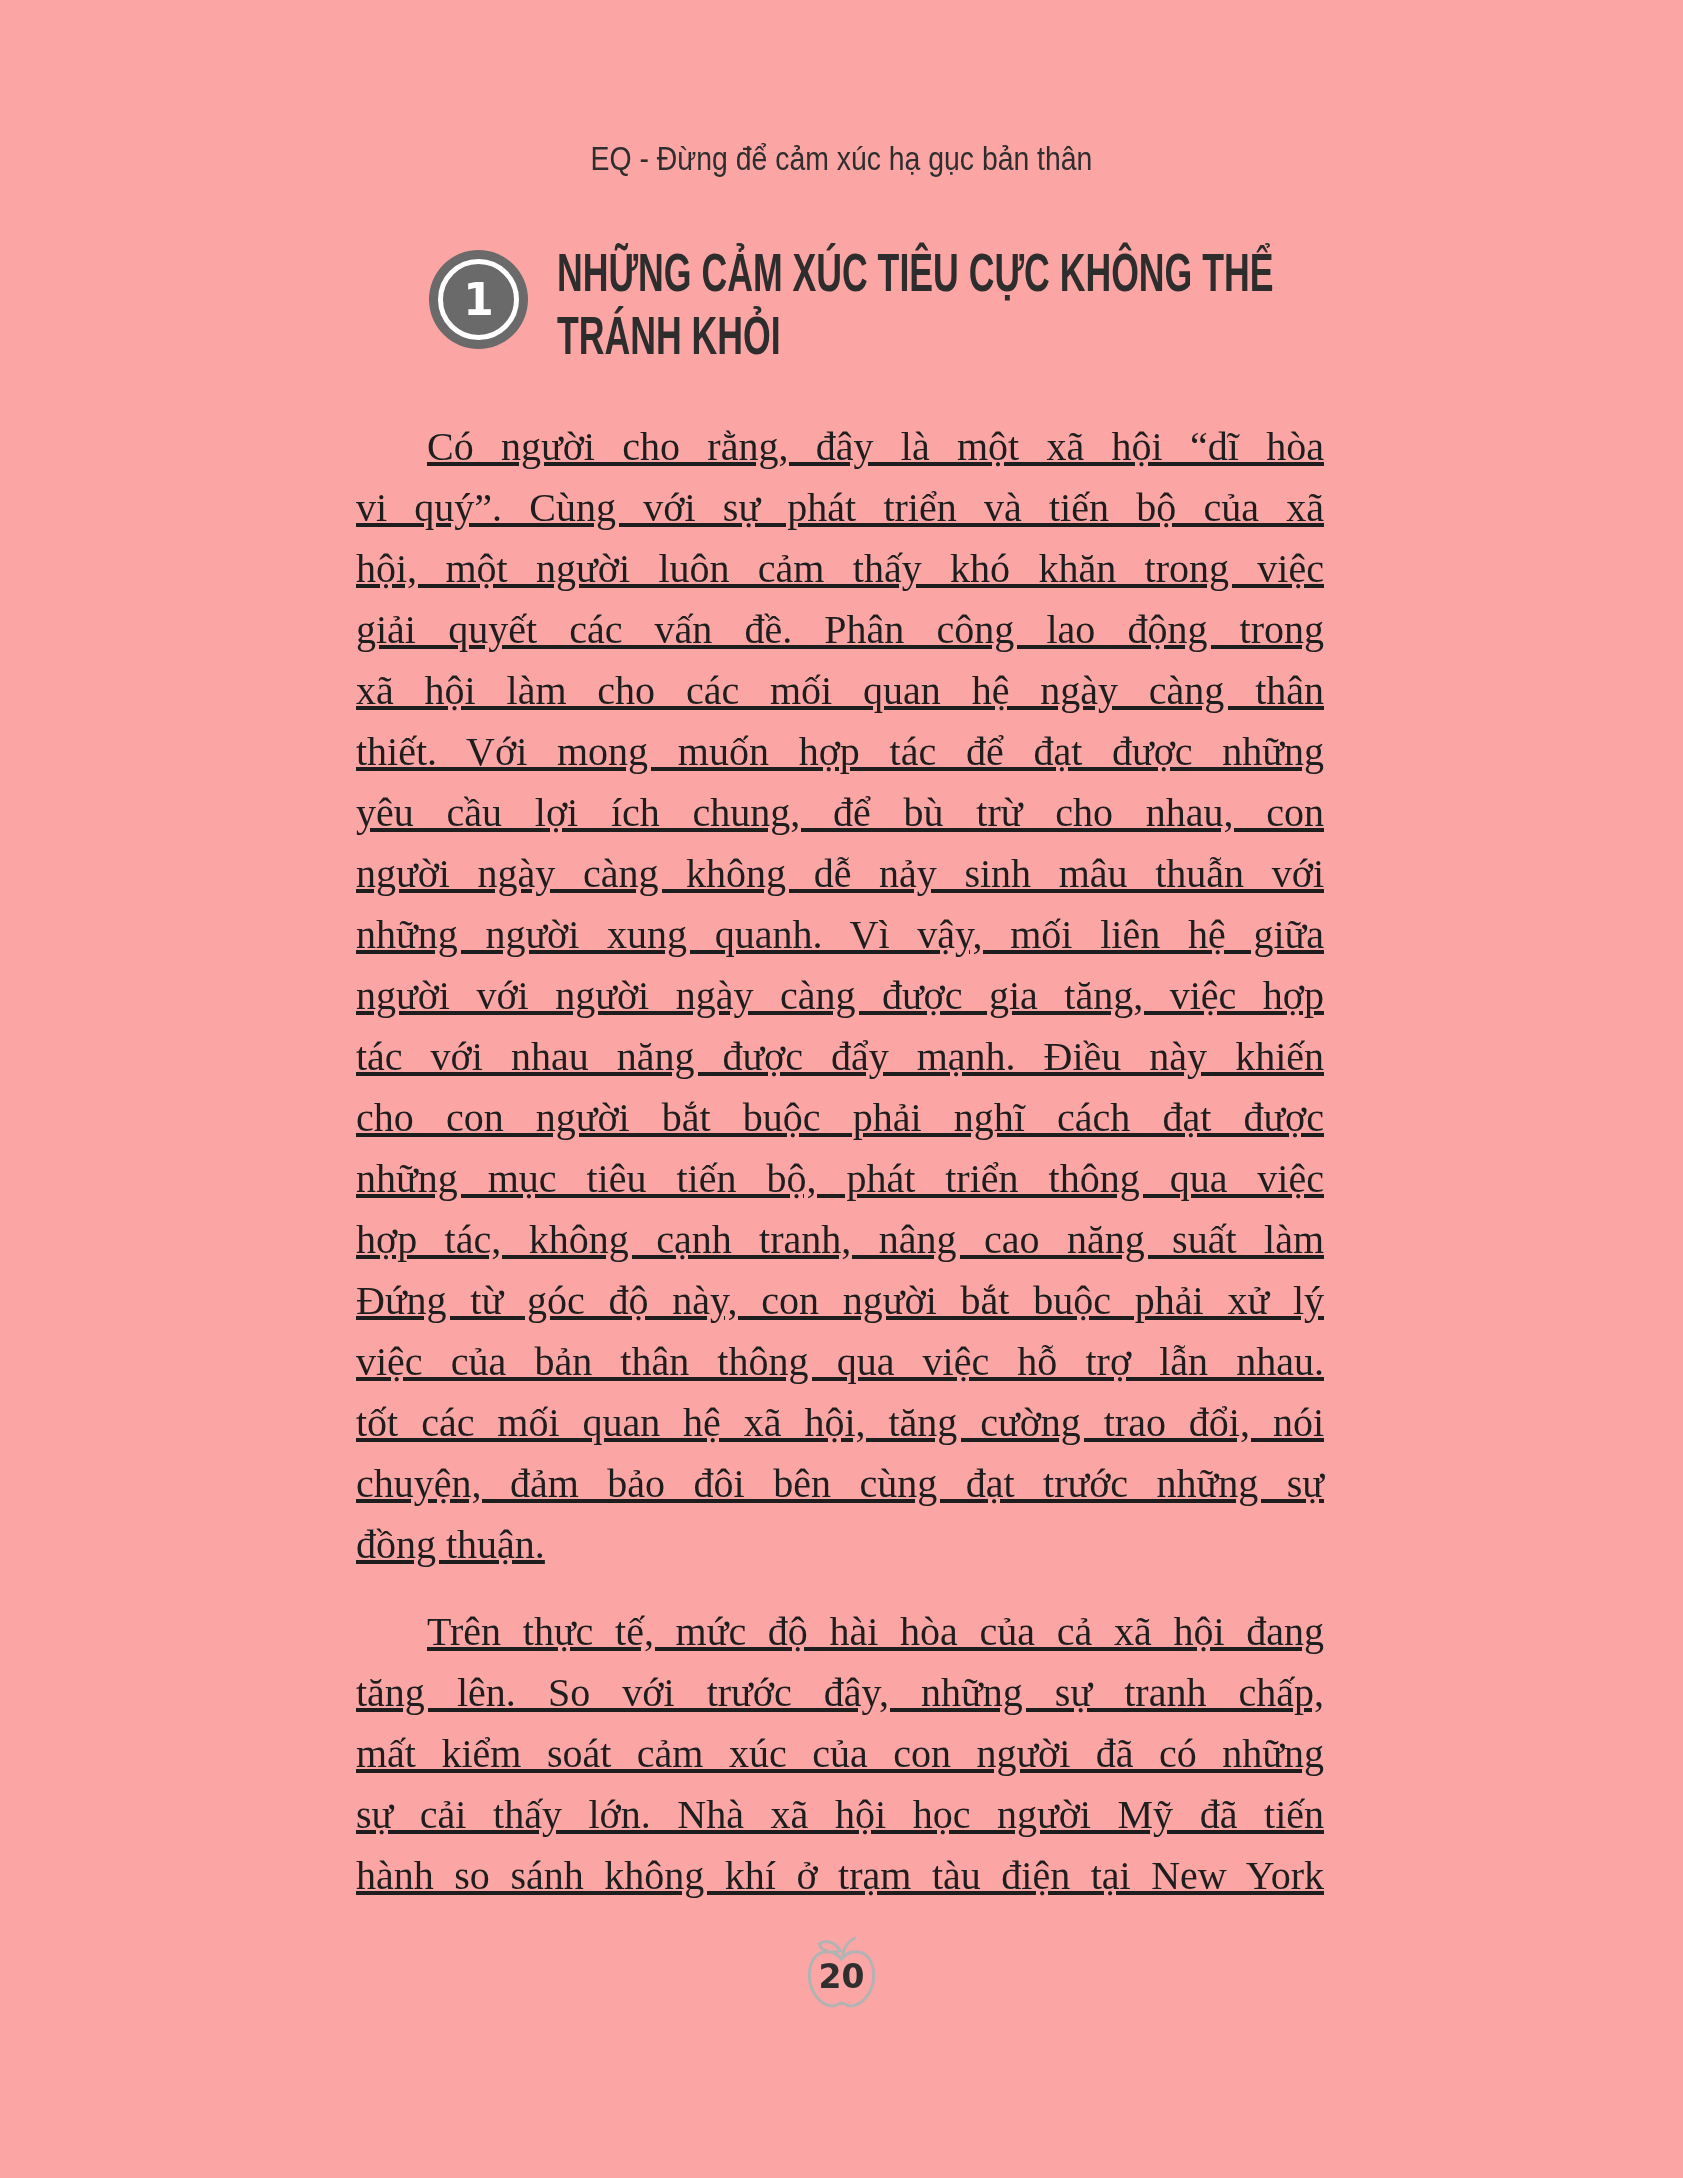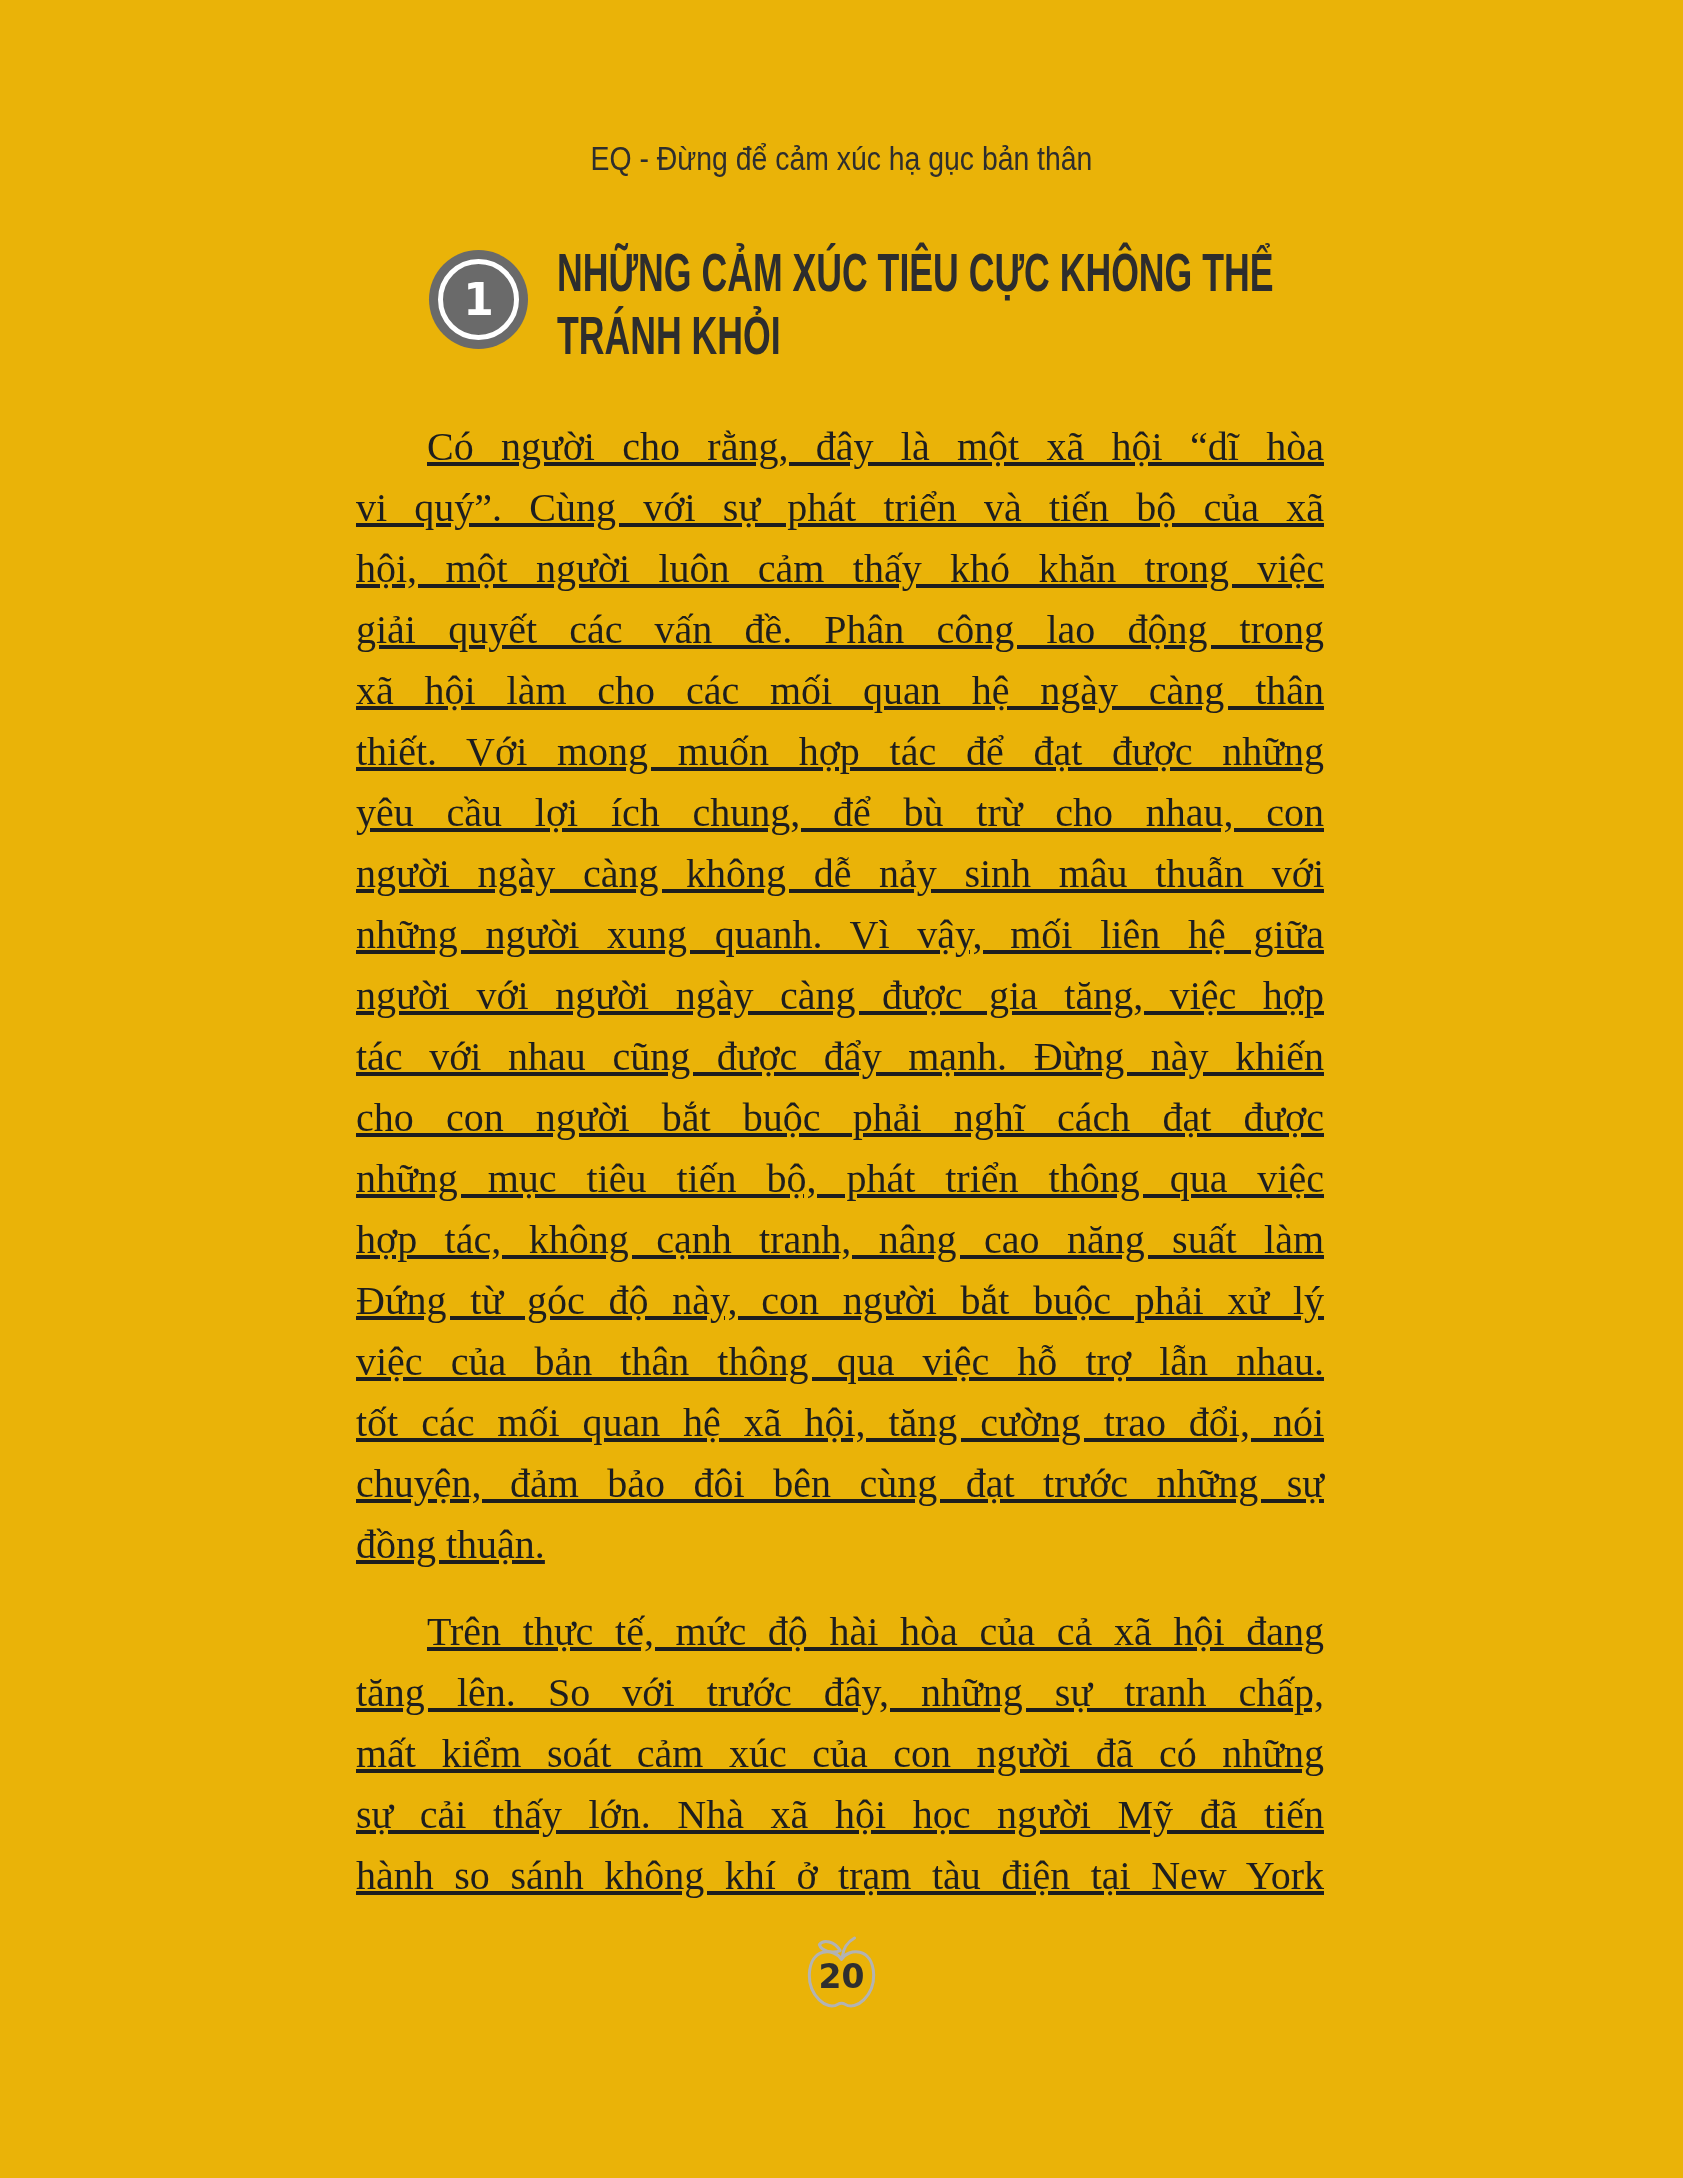--- a/index.html
+++ b/index.html
@@ -1,19 +1,19 @@
 <!DOCTYPE html>
 <html><head>
 <meta charset="utf-8">
 <style>
   html,body{margin:0;padding:0;background:#e8e8e8;}
   .book-page{
     position:relative;
     width:1683px;height:2178px;
-    background:#eab308;
+    background:#fca5a5;
     margin:0 auto;
     overflow:hidden;
     font-family:"Liberation Serif", serif;
   }
   
   .running-header{
     position:absolute;top:140px;left:0;width:100%;
     text-align:center;
     font-family:"Liberation Sans", sans-serif;
     font-size:33px;font-weight:400;
@@ -97,21 +97,21 @@
       <div class="text-line indent">Có người cho rằng, đây là một xã hội “dĩ hòa</div>
       <div class="text-line">vi quý”. Cùng với sự phát triển và tiến bộ của xã</div>
       <div class="text-line">hội, một người luôn cảm thấy khó khăn trong việc</div>
       <div class="text-line">giải quyết các vấn đề. Phân công lao động trong</div>
       <div class="text-line">xã hội làm cho các mối quan hệ ngày càng thân</div>
       <div class="text-line">thiết. Với mong muốn hợp tác để đạt được những</div>
       <div class="text-line">yêu cầu lợi ích chung, để bù trừ cho nhau, con</div>
       <div class="text-line">người ngày càng không dễ nảy sinh mâu thuẫn với</div>
       <div class="text-line">những người xung quanh. Vì vậy, mối liên hệ giữa</div>
       <div class="text-line">người với người ngày càng được gia tăng, việc hợp</div>
-      <div class="text-line">tác với nhau cũng được đẩy mạnh. Đừng này khiến</div>
+      <div class="text-line">tác với nhau năng được đẩy mạnh. Điều này khiến</div>
       <div class="text-line">cho con người bắt buộc phải nghĩ cách đạt được</div>
       <div class="text-line">những mục tiêu tiến bộ, phát triển thông qua việc</div>
       <div class="text-line">hợp tác, không cạnh tranh, nâng cao năng suất làm</div>
       <div class="text-line">Đứng từ góc độ này, con người bắt buộc phải xử lý</div>
       <div class="text-line">việc của bản thân thông qua việc hỗ trợ lẫn nhau.</div>
       <div class="text-line">tốt các mối quan hệ xã hội, tăng cường trao đổi, nói</div>
       <div class="text-line">chuyện, đảm bảo đôi bên cùng đạt trước những sự</div>
       <div class="text-line endpara">đồng thuận.</div>
     </div>
     <div class="paragraph-2">

